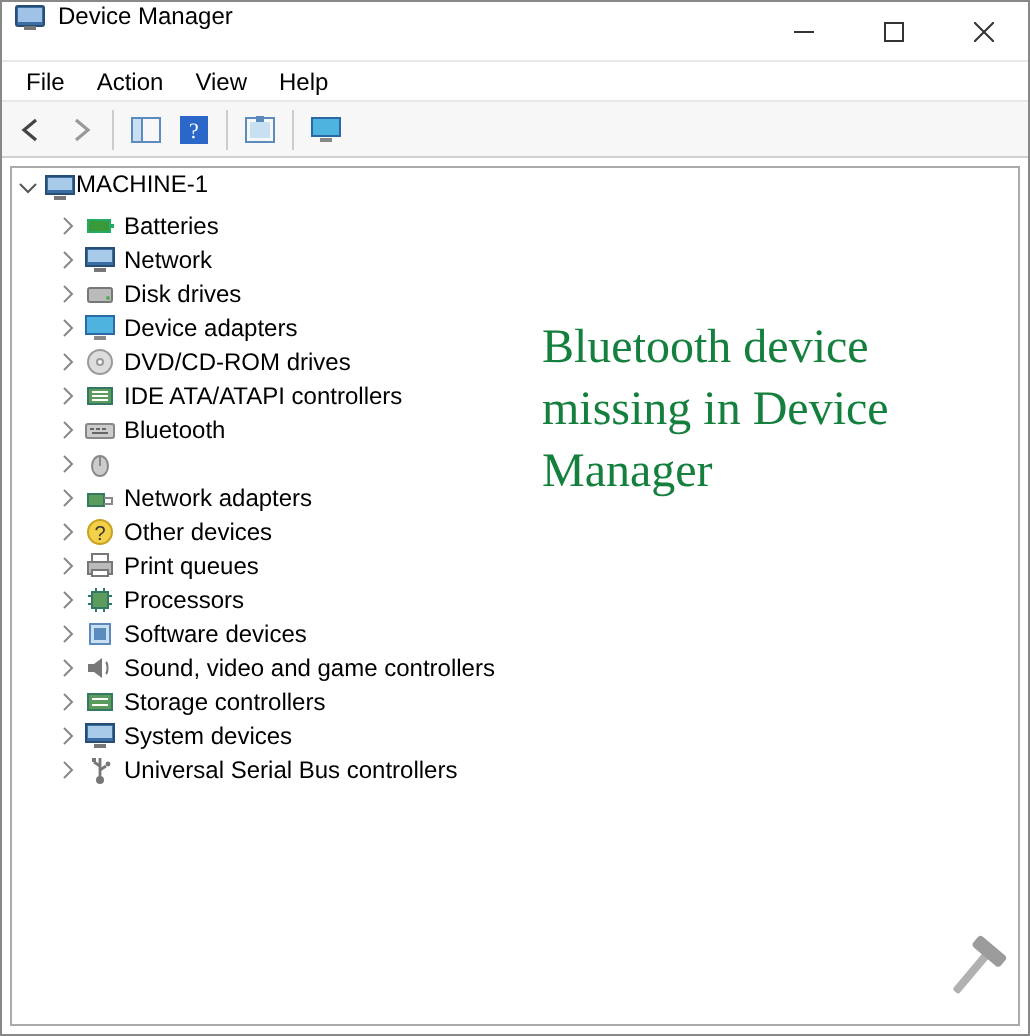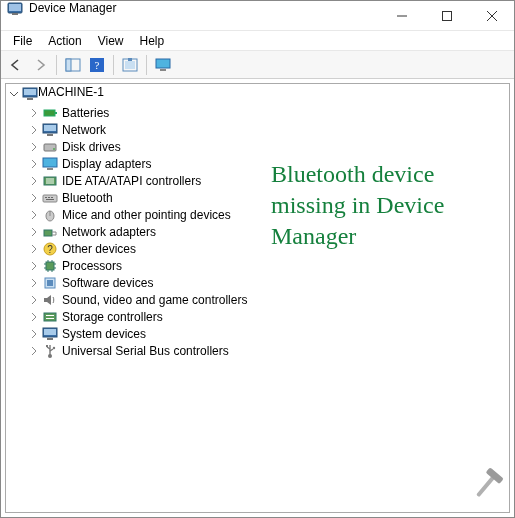--- a/index.html
+++ b/index.html
@@ -283,21 +283,36 @@
                 <svg width="10" height="10" viewBox="0 0 10 10">
                   <path d="M3 1 L7 5 L3 9" fill="none" stroke="#888" stroke-width="1"></path>
                 </svg>
               </span>
               <span class="ico">
                 <svg width="16" height="16" viewBox="0 0 16 16">
                   <rect x="1" y="2" width="14" height="9" fill="#4fb3e0" stroke="#2969a5"></rect>
                   <rect x="5" y="12" width="6" height="2" fill="#888"></rect>
                 </svg>
               </span>
-              <span class="lbl">Display adapters</span>
+              <span class="lbl">Device adapters</span>
+            </div>
+            <div class="node">
+              <span class="indent"></span>
+              <span class="expander">
+                <svg width="10" height="10" viewBox="0 0 10 10">
+                  <path d="M3 1 L7 5 L3 9" fill="none" stroke="#888" stroke-width="1"></path>
+                </svg>
+              </span>
+              <span class="ico">
+                <svg width="16" height="16" viewBox="0 0 16 16">
+                  <circle cx="8" cy="8" r="6" fill="#ddd" stroke="#999"></circle>
+                  <circle cx="8" cy="8" r="1.5" fill="#fff" stroke="#999"></circle>
+                </svg>
+              </span>
+              <span class="lbl">DVD/CD-ROM drives</span>
             </div>
             <div class="node">
               <span class="indent"></span>
               <span class="expander">
                 <svg width="10" height="10" viewBox="0 0 10 10">
                   <path d="M3 1 L7 5 L3 9" fill="none" stroke="#888" stroke-width="1"></path>
                 </svg>
               </span>
               <span class="ico">
                 <svg width="16" height="16" viewBox="0 0 16 16">
@@ -333,21 +348,20 @@
                 <svg width="10" height="10" viewBox="0 0 10 10">
                   <path d="M3 1 L7 5 L3 9" fill="none" stroke="#888" stroke-width="1"></path>
                 </svg>
               </span>
               <span class="ico">
                 <svg width="16" height="16" viewBox="0 0 16 16">
                   <ellipse cx="8" cy="9" rx="4" ry="5" fill="#ccc" stroke="#888"></ellipse>
                   <line x1="8" y1="4" x2="8" y2="9" stroke="#888"></line>
                 </svg>
               </span>
-              <span class="lbl">Mice and other pointing devices</span>
             </div>
             <div class="node">
               <span class="indent"></span>
               <span class="expander">
                 <svg width="10" height="10" viewBox="0 0 10 10">
                   <path d="M3 1 L7 5 L3 9" fill="none" stroke="#888" stroke-width="1"></path>
                 </svg>
               </span>
               <span class="ico">
                 <svg width="16" height="16" viewBox="0 0 16 16">
@@ -364,20 +378,36 @@
                   <path d="M3 1 L7 5 L3 9" fill="none" stroke="#888" stroke-width="1"></path>
                 </svg>
               </span>
               <span class="ico">
                 <svg width="16" height="16" viewBox="0 0 16 16">
                   <circle cx="8" cy="8" r="6" fill="#f2d049" stroke="#c9a020"></circle>
                   <text x="8" y="12" text-anchor="middle" font-size="10" fill="#333">?</text>
                 </svg>
               </span>
               <span class="lbl">Other devices</span>
+            </div>
+            <div class="node">
+              <span class="indent"></span>
+              <span class="expander">
+                <svg width="10" height="10" viewBox="0 0 10 10">
+                  <path d="M3 1 L7 5 L3 9" fill="none" stroke="#888" stroke-width="1"></path>
+                </svg>
+              </span>
+              <span class="ico">
+                <svg width="16" height="16" viewBox="0 0 16 16">
+                  <rect x="2" y="6" width="12" height="6" fill="#bbb" stroke="#777"></rect>
+                  <rect x="4" y="2" width="8" height="4" fill="#fff" stroke="#777"></rect>
+                  <rect x="4" y="10" width="8" height="3" fill="#fff" stroke="#777"></rect>
+                </svg>
+              </span>
+              <span class="lbl">Print queues</span>
             </div>
             <div class="node">
               <span class="indent"></span>
               <span class="expander">
                 <svg width="10" height="10" viewBox="0 0 10 10">
                   <path d="M3 1 L7 5 L3 9" fill="none" stroke="#888" stroke-width="1"></path>
                 </svg>
               </span>
               <span class="ico">
                 <svg width="16" height="16" viewBox="0 0 16 16">

